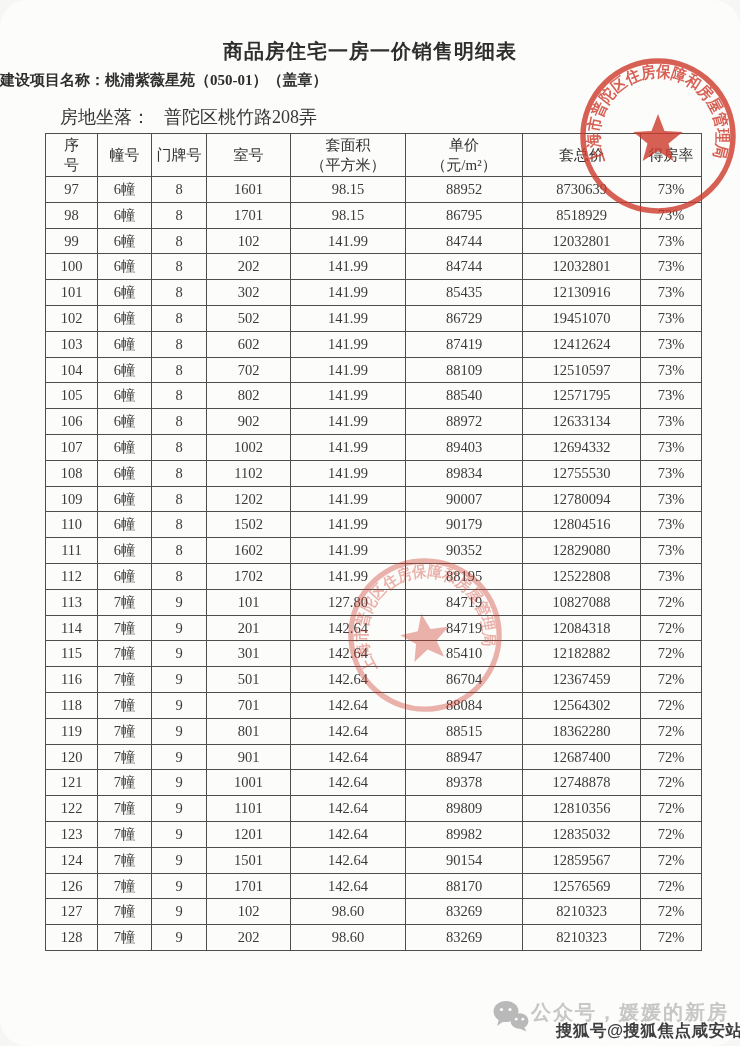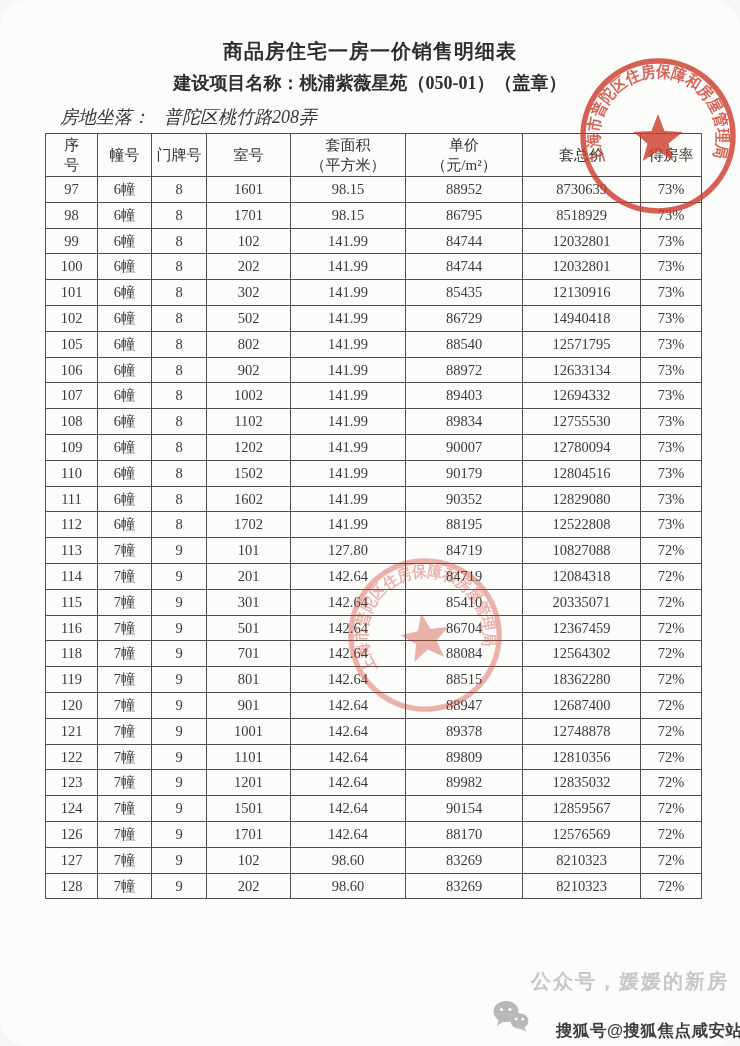--- a/index.html
+++ b/index.html
@@ -11,25 +11,25 @@
     color:#3d3d3d;
     border-radius:27px;
   }
   .title{
     position:absolute;top:38px;left:0;width:100%;
     text-align:center;font-size:20px;font-weight:bold;color:#2e2e2e;
     letter-spacing:1px;
   }
   .subtitle{
     position:absolute;top:71px;left:0;width:100%;
-    text-align:center;font-size:18px;font-weight:bold;color:#2e2e2e;
+    font-size:15px;font-weight:bold;color:#2e2e2e;
   }
   .location{
     position:absolute;top:105px;left:60px;
-    font-size:18px;color:#383838;font-style:italic;
+    font-size:18px;color:#383838;
   }
   .location .loc-val{margin-left:14px;}
   table.price-table{
     position:absolute;left:45px;top:133px;width:656px;
     border-collapse:collapse;table-layout:fixed;
     background:transparent;
   }
   .price-table th,.price-table td{
     border:1px solid #4e4e4e;
     text-align:center;vertical-align:middle;
@@ -44,21 +44,21 @@
   }
   .stamp{position:absolute;pointer-events:none;}
   .stamp-top{left:576px;top:54px;width:164px;height:164px;opacity:.8;}
   .stamp-mid{left:344px;top:554px;width:162px;height:162px;opacity:.38;transform:rotate(-10deg);}
   .stamp svg text{
     font-family:"Liberation Sans","DejaVu Sans",sans-serif;
     font-weight:bold;font-size:16px;fill:#cf3a2c;
   }
   .wm-icon{position:absolute;left:493px;top:1000px;width:36px;height:32px;}
   .wm-gray{
-    position:absolute;left:531px;top:968px;
+    position:absolute;left:531px;top:999px;
     font-family:"Liberation Sans","DejaVu Sans",sans-serif;
     font-size:20px;letter-spacing:2px;color:#c7c7c7;font-weight:bold;
     white-space:nowrap;
   }
   .wm-dark{
     position:absolute;left:556px;top:1020px;
     font-family:"Liberation Sans","DejaVu Sans",sans-serif;
     font-size:16.5px;font-weight:bold;color:#3f3f3f;letter-spacing:.5px;
     text-shadow:1px 1px 0 #fdfdfd,-1px -1px 0 #fdfdfd,1px -1px 0 #fdfdfd,-1px 1px 0 #fdfdfd,2px 2px 1px rgba(255,255,255,.9);
     white-space:nowrap;
@@ -153,21 +153,41 @@
           <td>12130916</td>
           <td>73%</td>
         </tr>
         <tr>
           <td>102</td>
           <td>6幢</td>
           <td>8</td>
           <td>502</td>
           <td>141.99</td>
           <td>86729</td>
-          <td>14940418</td>
+          <td>19451070</td>
+          <td>73%</td>
+        </tr>
+        <tr>
+          <td>103</td>
+          <td>6幢</td>
+          <td>8</td>
+          <td>602</td>
+          <td>141.99</td>
+          <td>87419</td>
+          <td>12412624</td>
+          <td>73%</td>
+        </tr>
+        <tr>
+          <td>104</td>
+          <td>6幢</td>
+          <td>8</td>
+          <td>702</td>
+          <td>141.99</td>
+          <td>88109</td>
+          <td>12510597</td>
           <td>73%</td>
         </tr>
         <tr>
           <td>105</td>
           <td>6幢</td>
           <td>8</td>
           <td>802</td>
           <td>141.99</td>
           <td>88540</td>
           <td>12571795</td>
@@ -263,21 +283,21 @@
           <td>12084318</td>
           <td>72%</td>
         </tr>
         <tr>
           <td>115</td>
           <td>7幢</td>
           <td>9</td>
           <td>301</td>
           <td>142.64</td>
           <td>85410</td>
-          <td>20335071</td>
+          <td>12182882</td>
           <td>72%</td>
         </tr>
         <tr>
           <td>116</td>
           <td>7幢</td>
           <td>9</td>
           <td>501</td>
           <td>142.64</td>
           <td>86704</td>
           <td>12367459</td>

